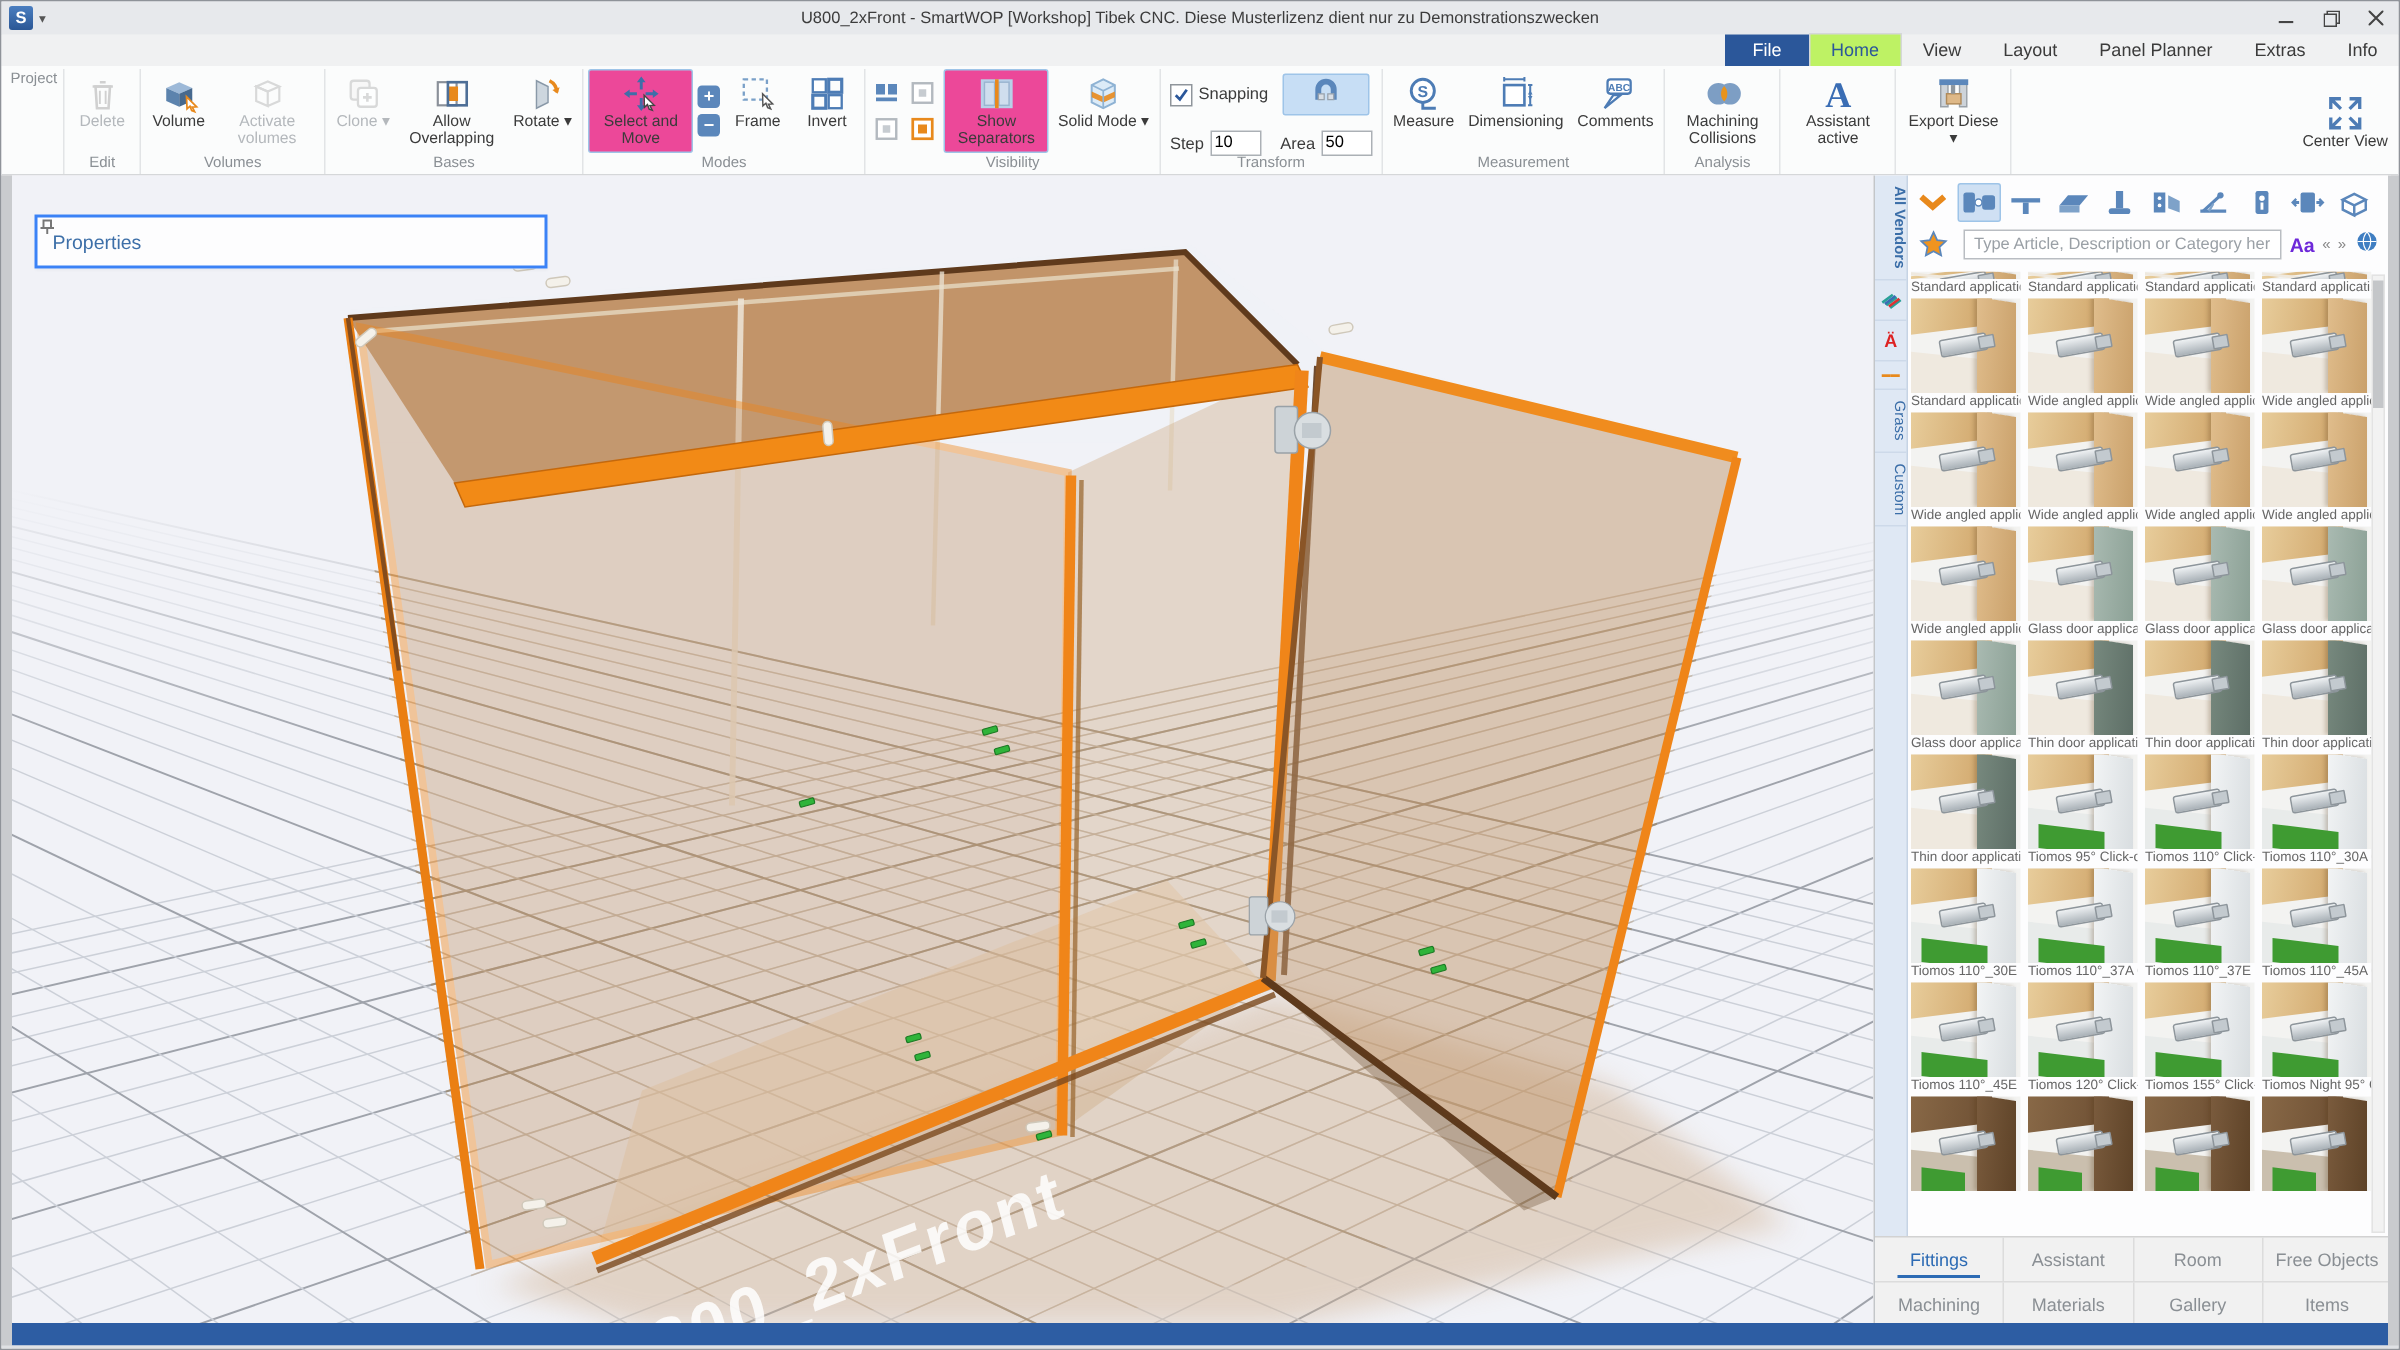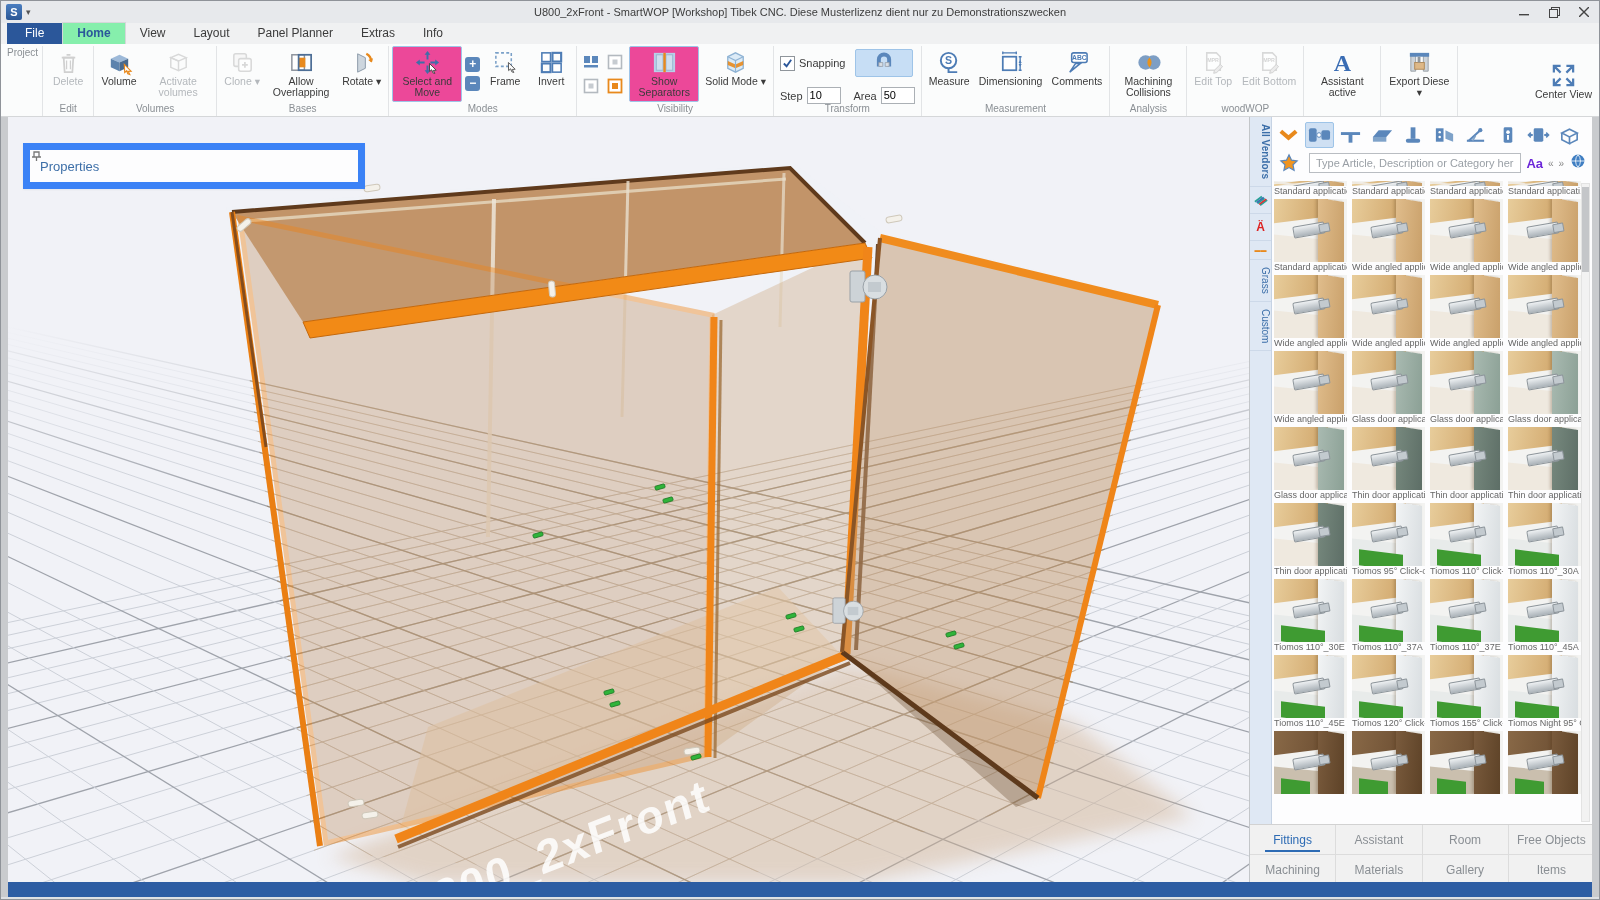--- a/index.html
+++ b/index.html
@@ -11,24 +11,24 @@
   .titlebar{position:absolute;left:0;top:0;right:0;height:22px;background:#e7e9ec;display:flex;align-items:center;}
   .app-logo{width:16px;height:16px;margin:0 4px 0 5px;border-radius:2px;background:linear-gradient(#4a7ec0,#2b5795);
             color:#fff;font-size:11px;font-weight:bold;text-align:center;line-height:16px;}
   .qa-caret{font-size:9px;color:#555;margin-right:6px;}
   .title-text{position:absolute;left:0;right:0;text-align:center;font-size:11px;color:#3c3c3c;pointer-events:none;}
   .win-controls{margin-left:auto;display:flex;height:100%;}
   .win-btn{width:30px;height:100%;display:flex;align-items:center;justify-content:center;color:#444;}
   .win-btn svg{display:block;}
 
   
-  .menubar{position:absolute;left:0;top:22px;right:0;height:21px;background:#f0f1f2;display:flex;align-items:flex-end;}
+  .menubar{position:absolute;left:0;top:22px;right:0;height:21px;background:#f0f1f2;display:flex;align-items:flex-end;justify-content:flex-end;}
   .mtab{padding:3px 14px 4px 14px;font-size:12px;color:#3b3b3b;}
   .mtab.file{background:#2b579a;color:#fff;margin-left:6px;padding:3px 18px 4px 18px;}
-  .mtab.active{background:#86efac;color:#2b579a;border:1px solid #d5d7d9;border-bottom:none;font-weight:bold;}
+  .mtab.active{background:#bef264;color:#2b579a;border:1px solid #d5d7d9;border-bottom:none;}
 
   
   .ribbon{position:absolute;left:0;top:43px;right:0;height:73px;background:#fbfcfc;border-bottom:1px solid #d5d7d9;
           display:flex;align-items:stretch;padding:2px 2px 0 2px;box-sizing:border-box;}
   .rgroup{display:flex;flex-direction:column;padding:0 2px;border-right:1px solid #e2e4e6;}
   .rgroup-buttons{display:flex;align-items:stretch;flex:1;}
   .rgroup-label{text-align:center;font-size:10px;color:#8a8f94;padding:1px 2px 2px 2px;white-space:nowrap;}
   .rbtn{display:flex;flex-direction:column;align-items:center;justify-content:flex-start;
         min-width:36px;max-width:62px;padding:2px 3px;margin:0 1px;border:1px solid transparent;border-radius:2px;}
   .rbtn .ric{height:27px;display:flex;align-items:center;justify-content:center;}
@@ -45,21 +45,21 @@
   .checkbox{width:13px;height:13px;background:#fff;border:1px solid #8f959b;display:flex;align-items:center;justify-content:center;}
   .fieldrow{display:flex;align-items:center;gap:4px;font-size:11px;color:#3b3b3b;margin-top:11px;}
   .field{width:28px;height:15px;background:#fff;border:1px solid #abb0b5;font-size:11px;padding:0 2px;line-height:15px;}
   .magnetbtn{width:56px;height:26px;background:#c7def5;border:1px solid #9ec4e8;border-radius:2px;
              display:flex;align-items:center;justify-content:center;justify-self:center;}
   .ribbon-right{margin-left:auto;display:flex;align-items:center;}
 
   
   .canvas{position:absolute;left:7px;top:116px;width:1241px;height:767px;background:#f1f2f7;overflow:hidden;}
   .canvas svg{position:absolute;left:0;top:0;}
-  .props{position:absolute;left:15px;top:26px;width:342px;height:30px;background:#fdfdfe;border:7px solid #3b82f6;
+  .props{position:absolute;left:15px;top:26px;width:342px;height:30px;background:#fdfdfe;border:2px solid #3b82f6;
          display:flex;align-items:center;padding:16px 10px;box-sizing:border-box;box-shadow:0 1px 2px rgba(0,0,0,.05);}
   .props .ptitle{font-size:13px;color:#3d6fa8;}
   .props .pin{margin-left:auto;color:#777;}
 
   
   .rpanel{position:absolute;left:1248px;top:116px;width:345px;height:767px;background:#fdfdfe;border-left:1px solid #c3c6c9;box-sizing:border-box;}
   .vstrip{position:absolute;left:0;top:0;bottom:59px;width:21px;background:#dfe8f4;border-right:1px solid #c6d3e4;}
   .vitem{writing-mode:vertical-rl;font-size:10px;color:#3b6ea8;padding:7px 0;text-align:center;width:100%;
          box-sizing:border-box;border-bottom:1px solid #cdd9e9;display:block;}
   .vlogo{display:flex;justify-content:center;padding:6px 0;border-bottom:1px solid #cdd9e9;}
@@ -382,45 +382,20 @@
               <svg width="27" height="27" viewBox="0 0 28 28" xmlns="http://www.w3.org/2000/svg">
                 <circle cx="11" cy="14" r="7.5" fill="#7d9ec4"></circle>
                 <circle cx="19" cy="14" r="7.5" fill="#7d9ec4"></circle>
                 <path d="M15 8.7a7.5 7.5 0 0 1 0 10.6 7.5 7.5 0 0 1 0-10.6z" fill="#e8931c"></path>
               </svg>
             </div>
             <div class="rlabel">Machining Collisions</div>
           </div>
         </div>
         <div class="rgroup-label">Analysis</div>
-      </div>
-      <div class="rgroup">
-        <div class="rgroup-buttons">
-          <div class="rbtn disabled">
-            <div class="ric" style="filter: grayscale(1) opacity(0.55);">
-              <svg width="27" height="27" viewBox="0 0 28 28" xmlns="http://www.w3.org/2000/svg">
-                <path d="M7 4h10l4 4v14H7z" fill="#fff" stroke="#b7bdc4" stroke-width="1.6"></path>
-                <text x="13.5" y="13" font-size="5.5" fill="#b0b6bc" text-anchor="middle" font-weight="bold">MPR</text>
-                <path d="M15 22l6-6 2.4 2.4-6 6-3.2.8z" fill="#d9dee2" stroke="#a7adb3"></path>
-              </svg>
-            </div>
-            <div class="rlabel">Edit Top</div>
-          </div>
-          <div class="rbtn disabled">
-            <div class="ric" style="filter: grayscale(1) opacity(0.55);">
-              <svg width="27" height="27" viewBox="0 0 28 28" xmlns="http://www.w3.org/2000/svg">
-                <path d="M7 4h10l4 4v14H7z" fill="#fff" stroke="#b7bdc4" stroke-width="1.6"></path>
-                <text x="13.5" y="13" font-size="5.5" fill="#b0b6bc" text-anchor="middle" font-weight="bold">MPR</text>
-                <path d="M15 22l6-6 2.4 2.4-6 6-3.2.8z" fill="#d9dee2" stroke="#a7adb3"></path>
-              </svg>
-            </div>
-            <div class="rlabel">Edit Bottom</div>
-          </div>
-        </div>
-        <div class="rgroup-label">woodWOP</div>
       </div>
       <div class="rgroup">
         <div class="rgroup-buttons">
           <div class="rbtn">
             <div class="ric">
               <svg width="27" height="27" viewBox="0 0 28 28" xmlns="http://www.w3.org/2000/svg">
                 <text x="14" y="23" font-size="25" font-weight="bold" fill="#3a6db4" text-anchor="middle" font-family="Liberation Serif,serif">A</text>
               </svg>
             </div>
             <div class="rlabel">Assistant active</div>

